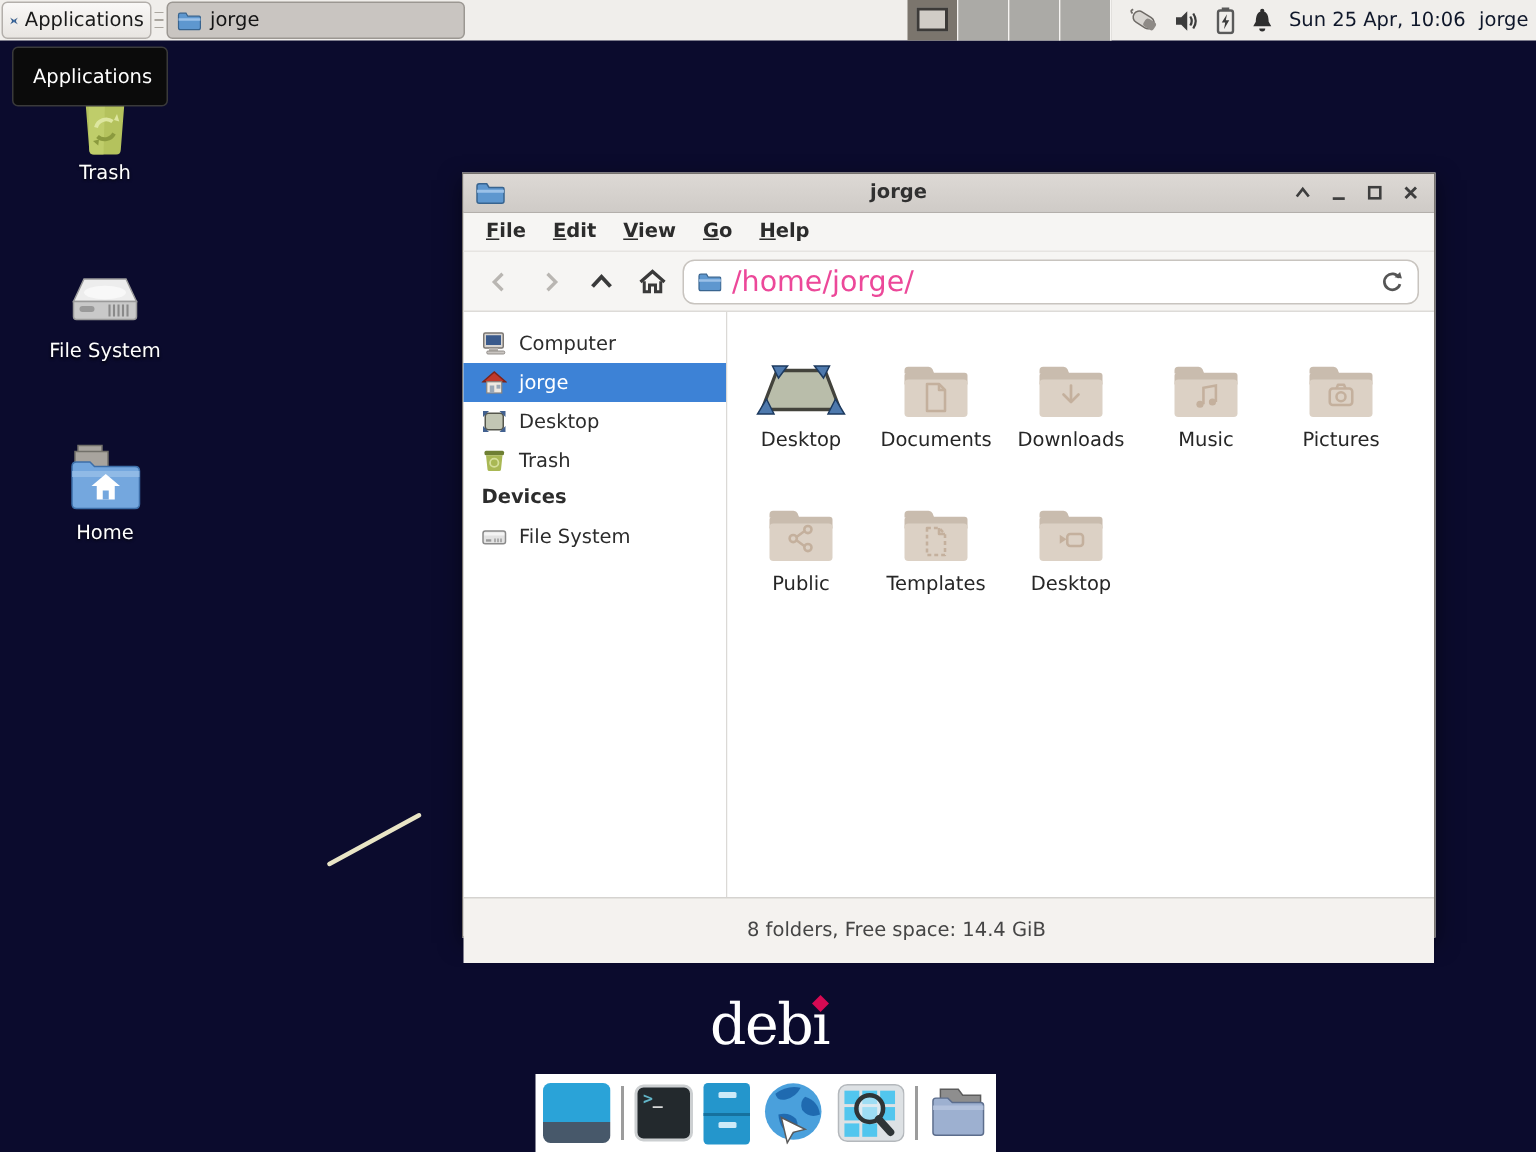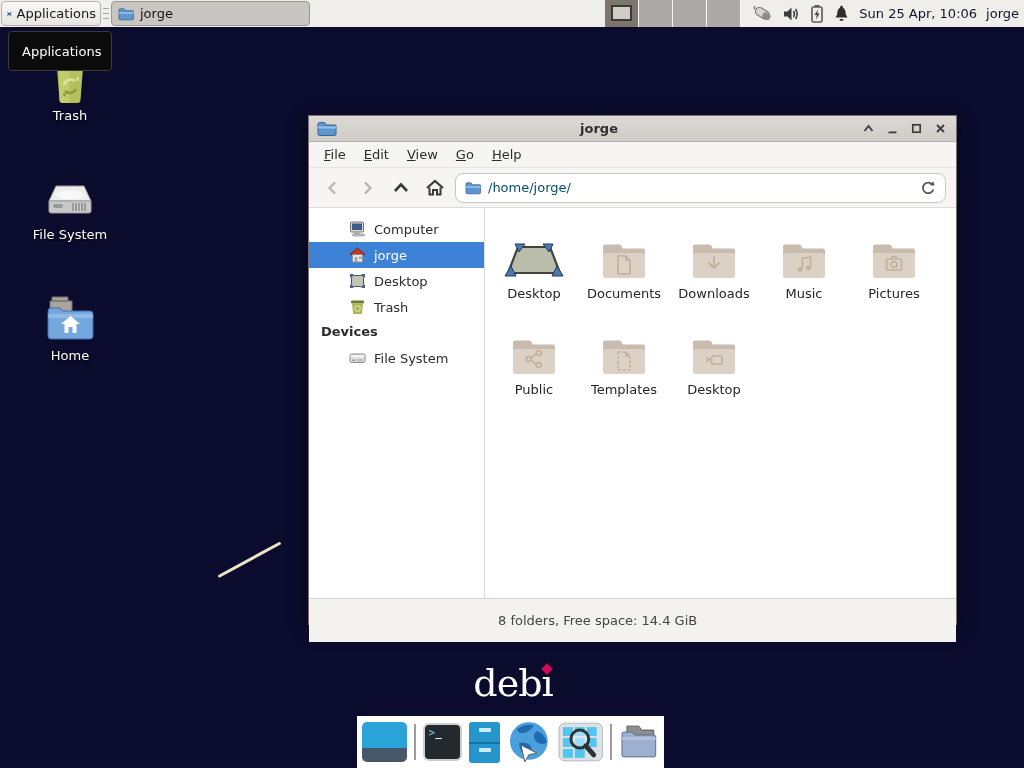--- a/index.html
+++ b/index.html
@@ -60,31 +60,31 @@
 
   
   .window { position:absolute; left:308px; top:115px; width:649px; height:510px; background:#fff;
             border:1px solid #76726e; box-shadow:0 4px 14px rgba(0,0,0,.5); z-index:20; }
   .titlebar { height:26px; background:linear-gradient(#ddd9d5,#cfcbc7); border-bottom:1px solid #b3afab;
             display:flex; align-items:center; padding:0 8px; }
   .titlebar .title { flex:1; text-align:center; font-size:13px; font-weight:bold; color:#303030; }
   .tb-btns { display:flex; gap:9px; }
   .tb-btn { width:15px; height:15px; display:flex; align-items:center; justify-content:center; }
   .menubar { height:26px; background:#f6f5f3; border-bottom:1px solid #e6e4e1; display:flex; align-items:center; padding-left:6px; }
-  .menu-item { display:inline-block; font-size:13px; color:#2c2c2c; padding:18px 9px; }
+  .menu-item { display:inline-block; font-size:13px; color:#2c2c2c; padding:18px 9px;font-weight:bold; }
   .menu-item::first-letter { text-decoration:underline; }
   .toolbar { height:40px; background:#f6f5f3; border-bottom:1px solid #dddbd8; display:flex; align-items:center; gap:6px; padding:0 10px; }
   .nav-btn { width:28px; height:28px; display:flex; align-items:center; justify-content:center; }
   .pathbar { flex:1; height:30px; background:#fff; border:1px solid #c8c4bf; border-radius:8px;
              display:flex; align-items:center; gap:7px; padding:0 9px; }
-  .pathbar input { flex:1; border:none; outline:none; font-size:13px; color:#0c4a6e; font-family:"DejaVu Sans",sans-serif; background:transparent; }
+  .pathbar input { flex:1; border:none; outline:none; font-size:19px; color:#ec4899; font-family:"DejaVu Sans",sans-serif; background:transparent; }
   .wbody { display:flex; height:390px; }
   .sidebar { width:176px; background:#fff; border-right:1px solid #dbd9d6; padding-top:8px; }
   .side-header { font-size:13px; font-weight:bold; color:#2c2c2c; padding:4px 0 6px 12px; }
-  .side-item { height:26px; display:flex; align-items:center; gap:8px; padding-left:40px; font-size:13px; color:#2c2c2c; }
+  .side-item { height:26px; display:flex; align-items:center; gap:8px; padding-left:12px; font-size:13px; color:#2c2c2c; }
   .side-item.selected { background:#3d82d6; color:#fff; }
   .main { flex:1; background:#fff; display:flex; flex-wrap:wrap; align-content:flex-start; padding:12px 0 0 4px; }
   .fitem { width:90px; height:96px; display:flex; flex-direction:column; align-items:center; }
   .fitem .ibox { height:62px; display:flex; align-items:flex-end; justify-content:center; }
   .fitem .flabel { margin-top:4px; font-size:13px; color:#262626; }
   .statusbar { height:44px; background:#f4f2ef; border-top:1px solid #d5d3d0; display:flex; align-items:center;
                padding-left:189px; font-size:13px; color:#454545; }
 </style>
 </head>
 <body>

